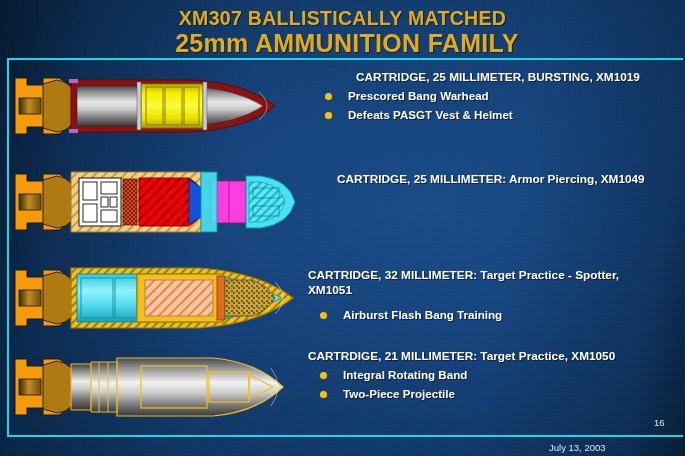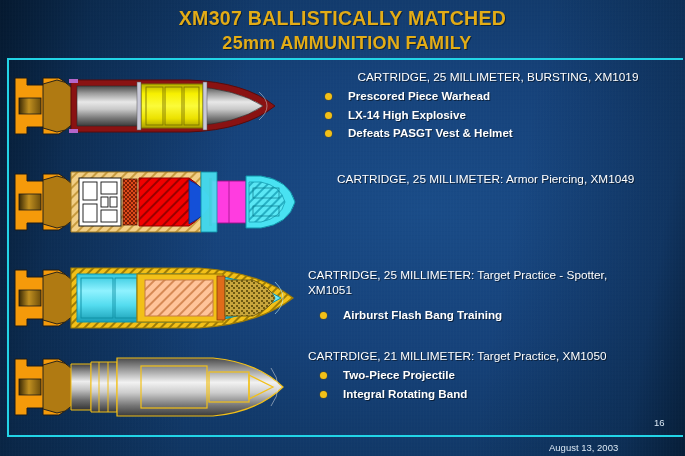--- a/index.html
+++ b/index.html
@@ -43,21 +43,21 @@
     position: absolute;
     left: 0; right: 0; top: 6px;
     text-align: center;
     color: #e3ac16;
     font-weight: bold;
     font-size: 19.5px;
     letter-spacing: 0.3px;
     line-height: 25px;
     text-shadow: 1px 1px 0 rgba(0,0,0,0.45);
   }
-  .title-line2 { font-size: 18px; margin-left: 9px; }
+  .title-line2 { font-size: 25px; margin-left: 9px; }
 
   
   .rule-h {
     position: absolute;
     background: #22d4e6;
     height: 2px;
   }
   .rule-v {
     position: absolute;
     background: #22d4e6;
@@ -67,21 +67,21 @@
   
   .textblock {
     position: absolute;
     color: #ffffff;
     font-size: 11.5px;
     font-weight: bold;
     text-shadow: 1px 1px 0 rgba(0,0,0,0.5);
   }
   .tb-head {
     font-size: 11.8px;
-    font-weight: normal;
+    font-weight: bold;
     line-height: 15px;
     white-space: pre-line;
     margin-bottom: 2px;
   }
   .bullets { margin: 0; padding: 0; list-style: none; }
   .bullets li {
     position: relative;
     padding-left: 35px;
     line-height: 18.5px;
     font-size: 11.6px;
@@ -184,22 +184,22 @@
       <rect x="56" y="9" width="9" height="4" fill="#b565c9"></rect>
       <rect x="56" y="59" width="9" height="4" fill="#b565c9"></rect>
 
       <path d="M246,22 Q262,36 246,50" fill="none" stroke="#d9d9d9" stroke-width="1" opacity="0.5"></path>
     </svg>
   </div>
 
   <div class="textblock" style="left:313px; top:70px; width:370px;">
     <div class="tb-head" style="text-align:center;">CARTRIDGE, 25 MILLIMETER, BURSTING, XM1019</div>
     <ul class="bullets">
-      <li><span class="dot"></span><span>Prescored Piece Warhead</span></li>
-      <li><span class="dot"></span><span>LX-14 High Explosive</span></li>
+      <li><span class="dot"></span><span>Prescored Bang Warhead</span></li>
+      <li><span class="dot"></span></li>
       <li><span class="dot"></span><span>Defeats PASGT Vest &amp; Helmet</span></li>
     </ul>
   </div>
 
   <div class="cartridge" style="top:166px;">
     <svg class="cart-svg" width="285" height="72" viewBox="0 0 285 72">
       <defs>
         <pattern id="hatchTan2" width="7" height="7" patternUnits="userSpaceOnUse" patternTransform="rotate(45)">
           <rect width="7" height="7" fill="#f2cf86"></rect>
           <rect width="2" height="7" fill="#c79b3f"></rect>
@@ -315,21 +315,21 @@
 
       <rect x="204" y="14" width="8" height="44" fill="#e06b1a" stroke="#8a3c06" stroke-width="0.8"></rect>
 
       <path d="M212,18 L240,18 Q258,26 262,36 Q258,46 240,54 L212,54 Z" fill="url(#dotGrid3)" stroke="#6e5a12" stroke-width="0.9"></path>
 
       <path d="M262,20 Q278,36 262,52" fill="none" stroke="#bdf4ff" stroke-width="1" opacity="0.6"></path>
     </svg>
   </div>
 
   <div class="textblock" style="left:308px; top:268px; width:375px;">
-    <div class="tb-head">CARTRIDGE, 25 MILLIMETER:  Target Practice - Spotter,
+    <div class="tb-head">CARTRIDGE, 32 MILLIMETER:  Target Practice - Spotter,
      XM1051</div>
     <ul class="bullets" style="margin-top:8px;">
       <li><span class="dot"></span><span>Airburst Flash Bang Training</span></li>
     </ul>
   </div>
 
   <div class="cartridge" style="top:352px;">
     <svg class="cart-svg" width="285" height="70" viewBox="0 0 285 70">
       <defs>
         <linearGradient id="steelG4" x1="0" y1="0" x2="0" y2="1">
@@ -371,20 +371,20 @@
 
       <path d="M236,23 L260,35 L236,47 Z" fill="none" stroke="#f2c018" stroke-width="1.2"></path>
 
       <path d="M258,16 Q272,35 258,54" fill="none" stroke="#e6e6e6" stroke-width="1" opacity="0.5"></path>
     </svg>
   </div>
 
   <div class="textblock" style="left:308px; top:349px; width:375px;">
     <div class="tb-head">CARTRDIGE, 21 MILLIMETER:  Target Practice, XM1050</div>
     <ul class="bullets">
+      <li><span class="dot"></span><span>Integral Rotating Band</span></li>
       <li><span class="dot"></span><span>Two-Piece Projectile</span></li>
-      <li><span class="dot"></span><span>Integral Rotating Band</span></li>
     </ul>
   </div>
 
-  <div class="footer-date" style="left:549px; top:442px;">August 13, 2003</div>
+  <div class="footer-date" style="left:549px; top:442px;">July 13, 2003</div>
   <div class="footer-page" style="left:654px; top:417px;">16</div>
 </div>
 
 </body></html>

